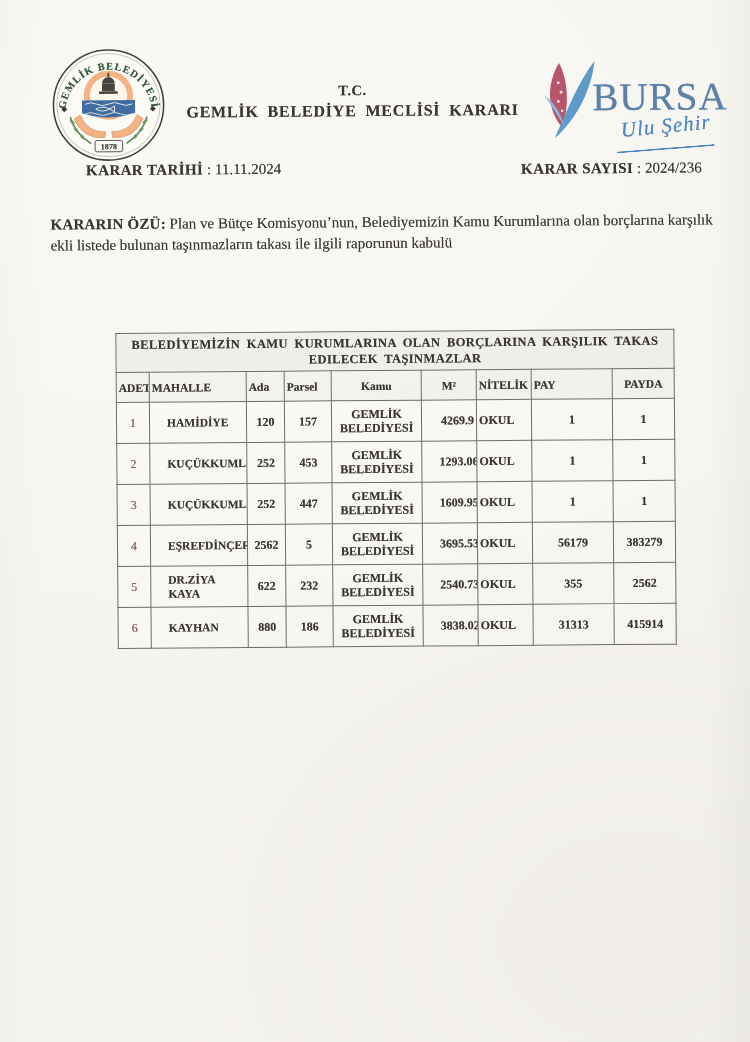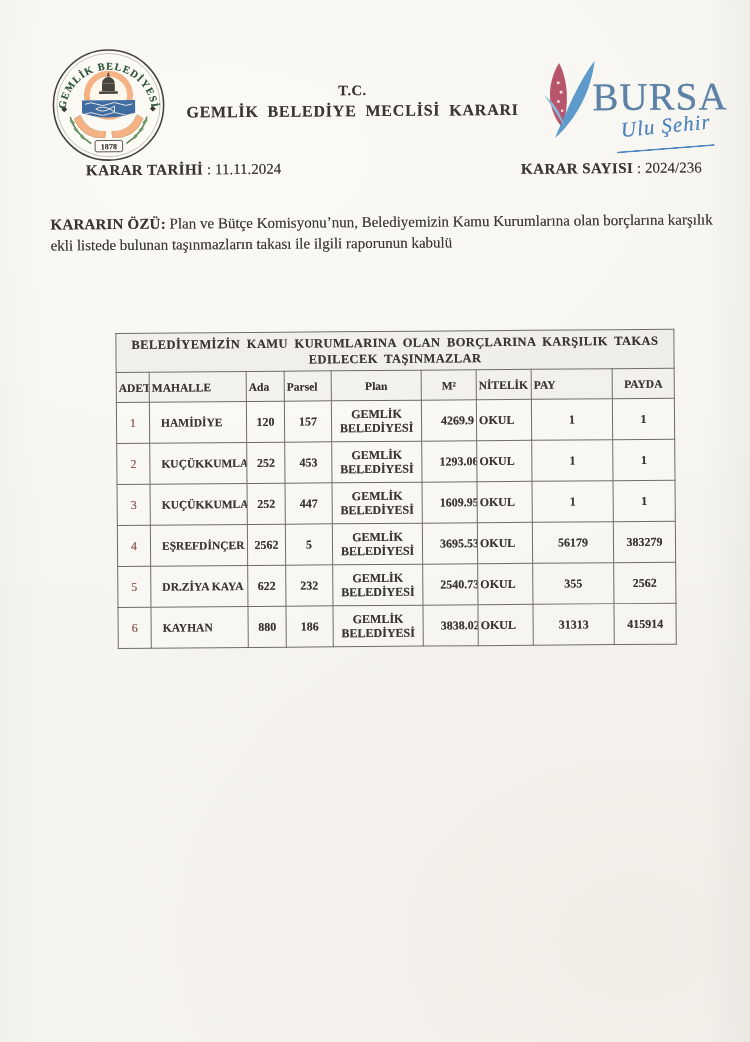--- a/index.html
+++ b/index.html
@@ -65,21 +65,21 @@
   tr.header-row th{
     height:27px;font-size:11.5px;font-weight:bold;padding:1px 2px;text-align:left;
     background:rgba(120,115,100,0.05);
     margin-left:25px;
   }
   tr.header-row th:nth-child(5),
   tr.header-row th:nth-child(6),
   tr.header-row th:nth-child(9){text-align:center;}
   tbody td{height:38px;font-size:12px;font-weight:bold;line-height:14px;padding:1px 2px;text-align:center;}
   tbody td:nth-child(1){font-weight:normal;color:var(--row-num-red,#9a584f);}
-  tbody td:nth-child(2){text-align:left;font-size:11.5px;padding-left:11px;}
+  tbody td:nth-child(2){text-align:left;font-size:11.5px;padding-left:17px;}
   tbody td:nth-child(6){text-align:right;padding-left:17px;}
   tbody td:nth-child(7){text-align:left;padding-right:4px;}
 </style>
 </head>
 <body>
 
 <div class="sheet soft">
   <div class="tilt">
 
     <svg class="seal" viewBox="0 0 120 120" xmlns="http://www.w3.org/2000/svg">
@@ -182,21 +182,21 @@
         </colgroup>
         <thead>
           <tr class="title-row">
             <th colspan="9">BELEDİYEMİZİN KAMU KURUMLARINA OLAN BORÇLARINA KARŞILIK TAKAS EDILECEK TAŞINMAZLAR</th>
           </tr>
           <tr class="header-row">
               <th>ADET</th>
               <th>MAHALLE</th>
               <th>Ada</th>
               <th>Parsel</th>
-              <th>Plan</th>
+              <th>Kamu</th>
               <th>M²</th>
               <th>NİTELİK</th>
               <th>PAY</th>
               <th>PAYDA</th>
             </tr>
         </thead>
         <tbody>
             <tr>
               <td>1</td>
               <td>HAMİDİYE</td>

